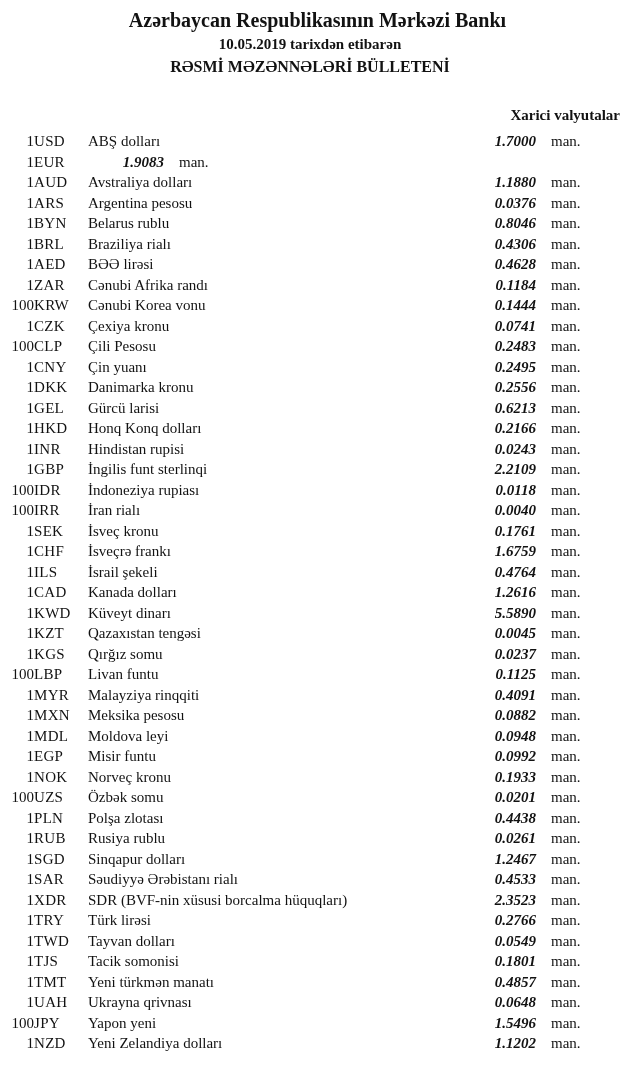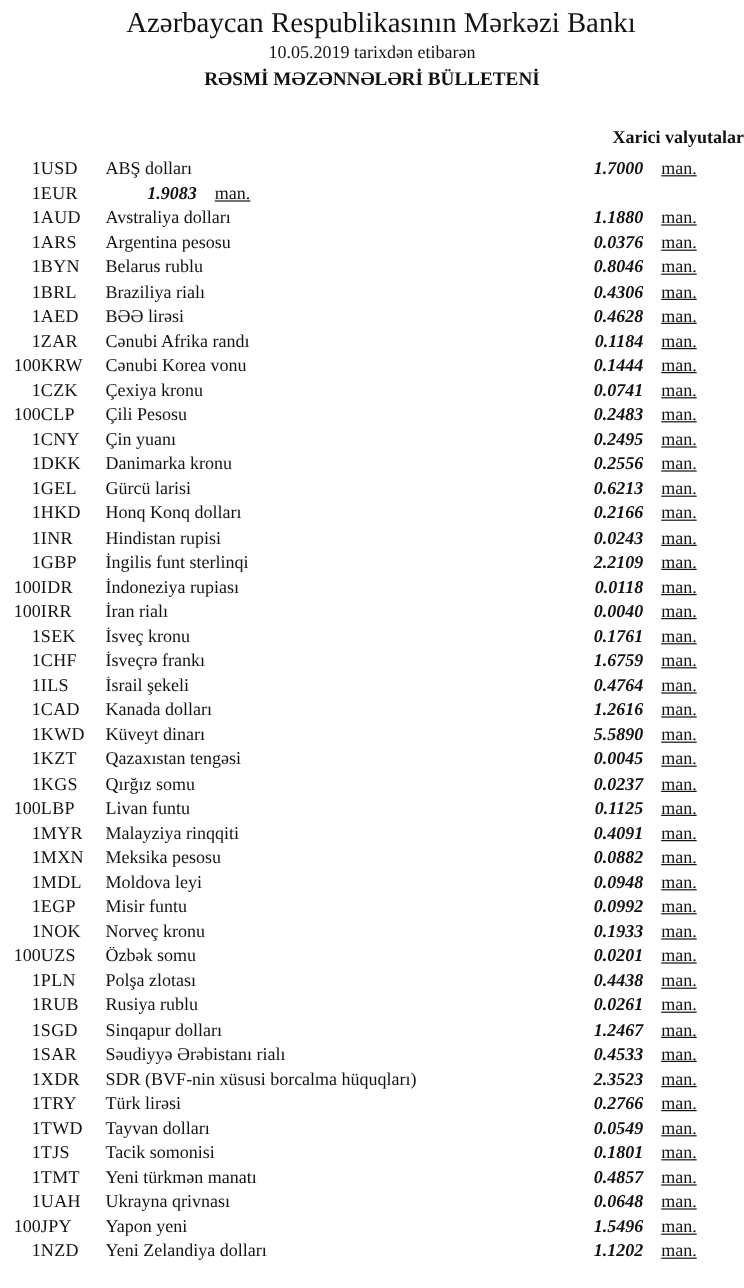--- a/index.html
+++ b/index.html
@@ -8,28 +8,28 @@
     width: 620px;
     height: 1073px;
     overflow: hidden;
     font-family: "Liberation Serif", "DejaVu Serif", serif;
     color: #121212;
   }
   .page { width: 620px; height: 1073px; background: #ffffff; }
 
   .header { text-align: center; padding-top: 7px; }
   .title {
-    font-size: 24px;
-    font-weight: normal;
+    font-size: 20px;
+    font-weight: bold;
     line-height: 26px;
     padding-left: 15px;
   }
   .date-line {
     font-size: 15px;
-    font-weight: normal;
+    font-weight: bold;
     line-height: 23px;
   }
   .subtitle {
     font-size: 15px;
     font-weight: bold;
     line-height: 22px;
   }
   .bulletin-title {
     font-size: 16px;
     font-weight: bold;
@@ -51,21 +51,21 @@
     display: flex;
     align-items: baseline;
     height: 20.5px;
     font-size: 15px;
     white-space: nowrap;
   }
   .col.qty  { width: 34px;  text-align: right; flex: none; }
   .col.code { width: 50px;  text-align: left; flex: none; letter-spacing: 0.3px; }
   .col.name { flex: 1 1 auto; padding-left: 4px; overflow: hidden; }
   .col.rate { width: 80px;  text-align: right; flex: none; font-weight: bold; font-style: italic; }
-  .col.man  { width: 62px;  padding-left: 15px; flex: none; text-decoration: underline; }
+  .col.man  { width: 62px;  padding-left: 15px; flex: none; }
 </style>
 </head>
 <body>
 
 <div class="page">
 
   <div class="header">
     <div class="title">Azərbaycan Respublikasının Mərkəzi Bankı</div>
     <div class="date-line">10.05.2019 tarixdən etibarən</div>
     <div class="bulletin-title">RƏSMİ MƏZƏNNƏLƏRİ BÜLLETENİ</div>

